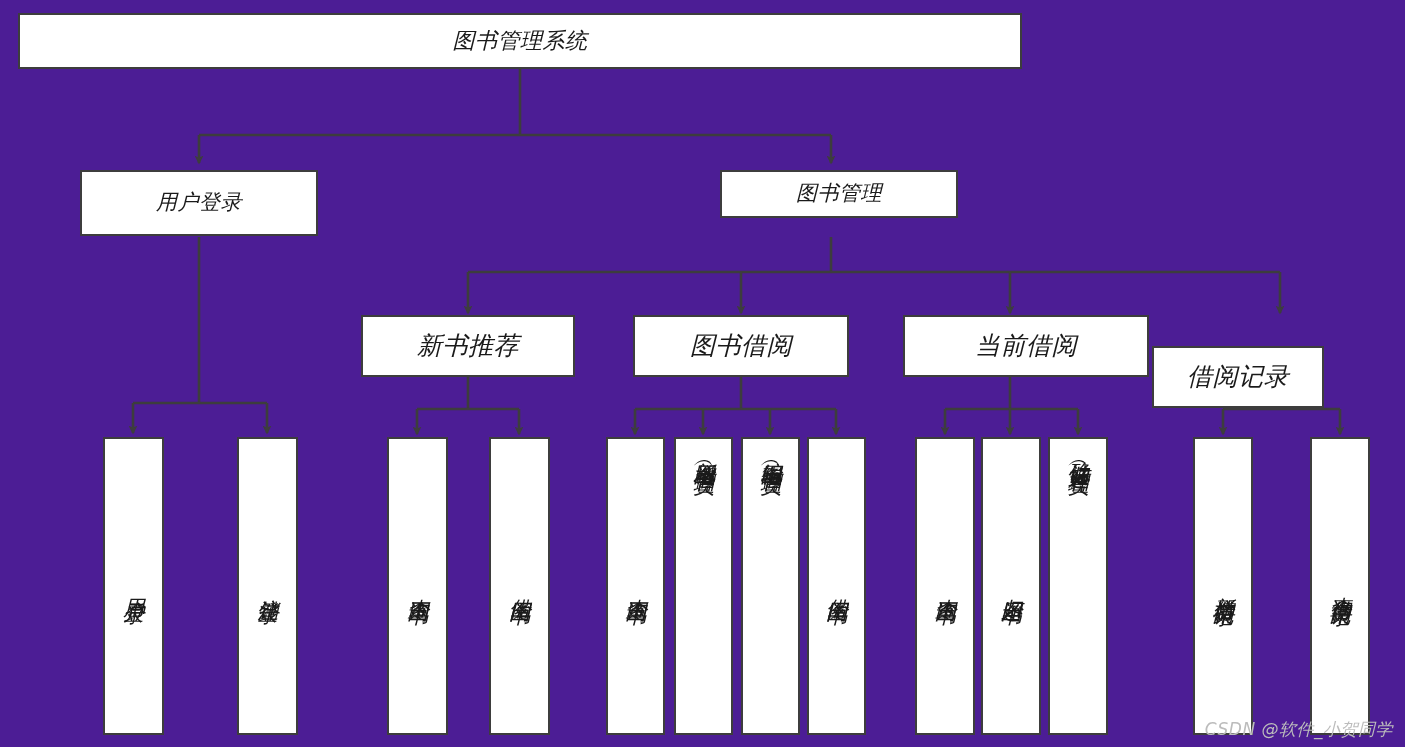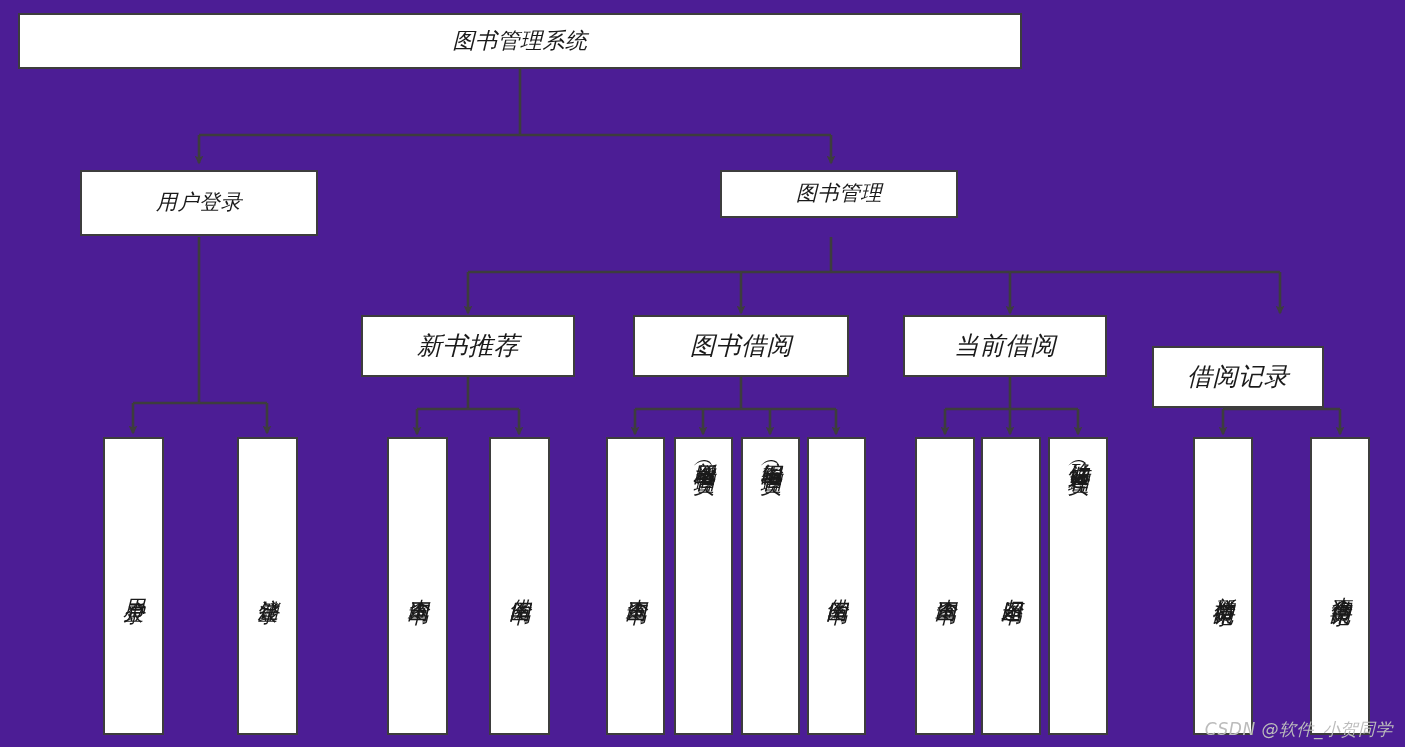--- a/index.html
+++ b/index.html
@@ -148,21 +148,21 @@
   </div>
 
   <div class="node-box lvl3" style="left:361px; top:315px; width:214px; height:62px;">
     <span class="node-label-h">新书推荐</span>
   </div>
 
   <div class="node-box lvl3" style="left:633px; top:315px; width:216px; height:62px;">
     <span class="node-label-h">图书借阅</span>
   </div>
 
-  <div class="node-box lvl3" style="left:903px; top:315px; width:204px; height:62px;">
+  <div class="node-box lvl3" style="left:903px; top:315px; width:246px; height:62px;">
     <span class="node-label-h">当前借阅</span>
   </div>
 
   <div class="node-box lvl3" style="left:1152px; top:315px; width:172px; height:62px;margin-top:31px;">
     <span class="node-label-h">借阅记录</span>
   </div>
 
   <div class="node-box leaf centered" style="left:103px; top:437px; width:61px; height:298px;">
     <span class="node-label-v">用户登录</span>
   </div>

